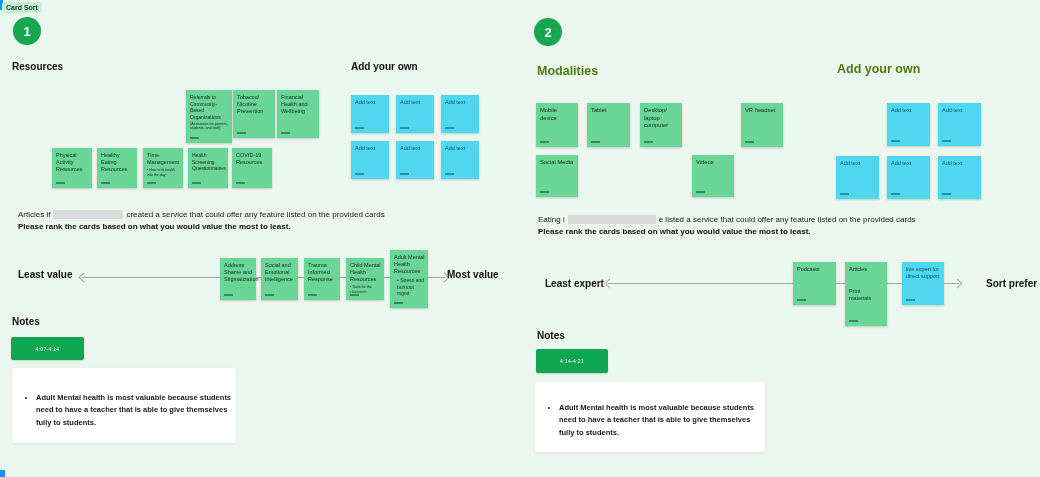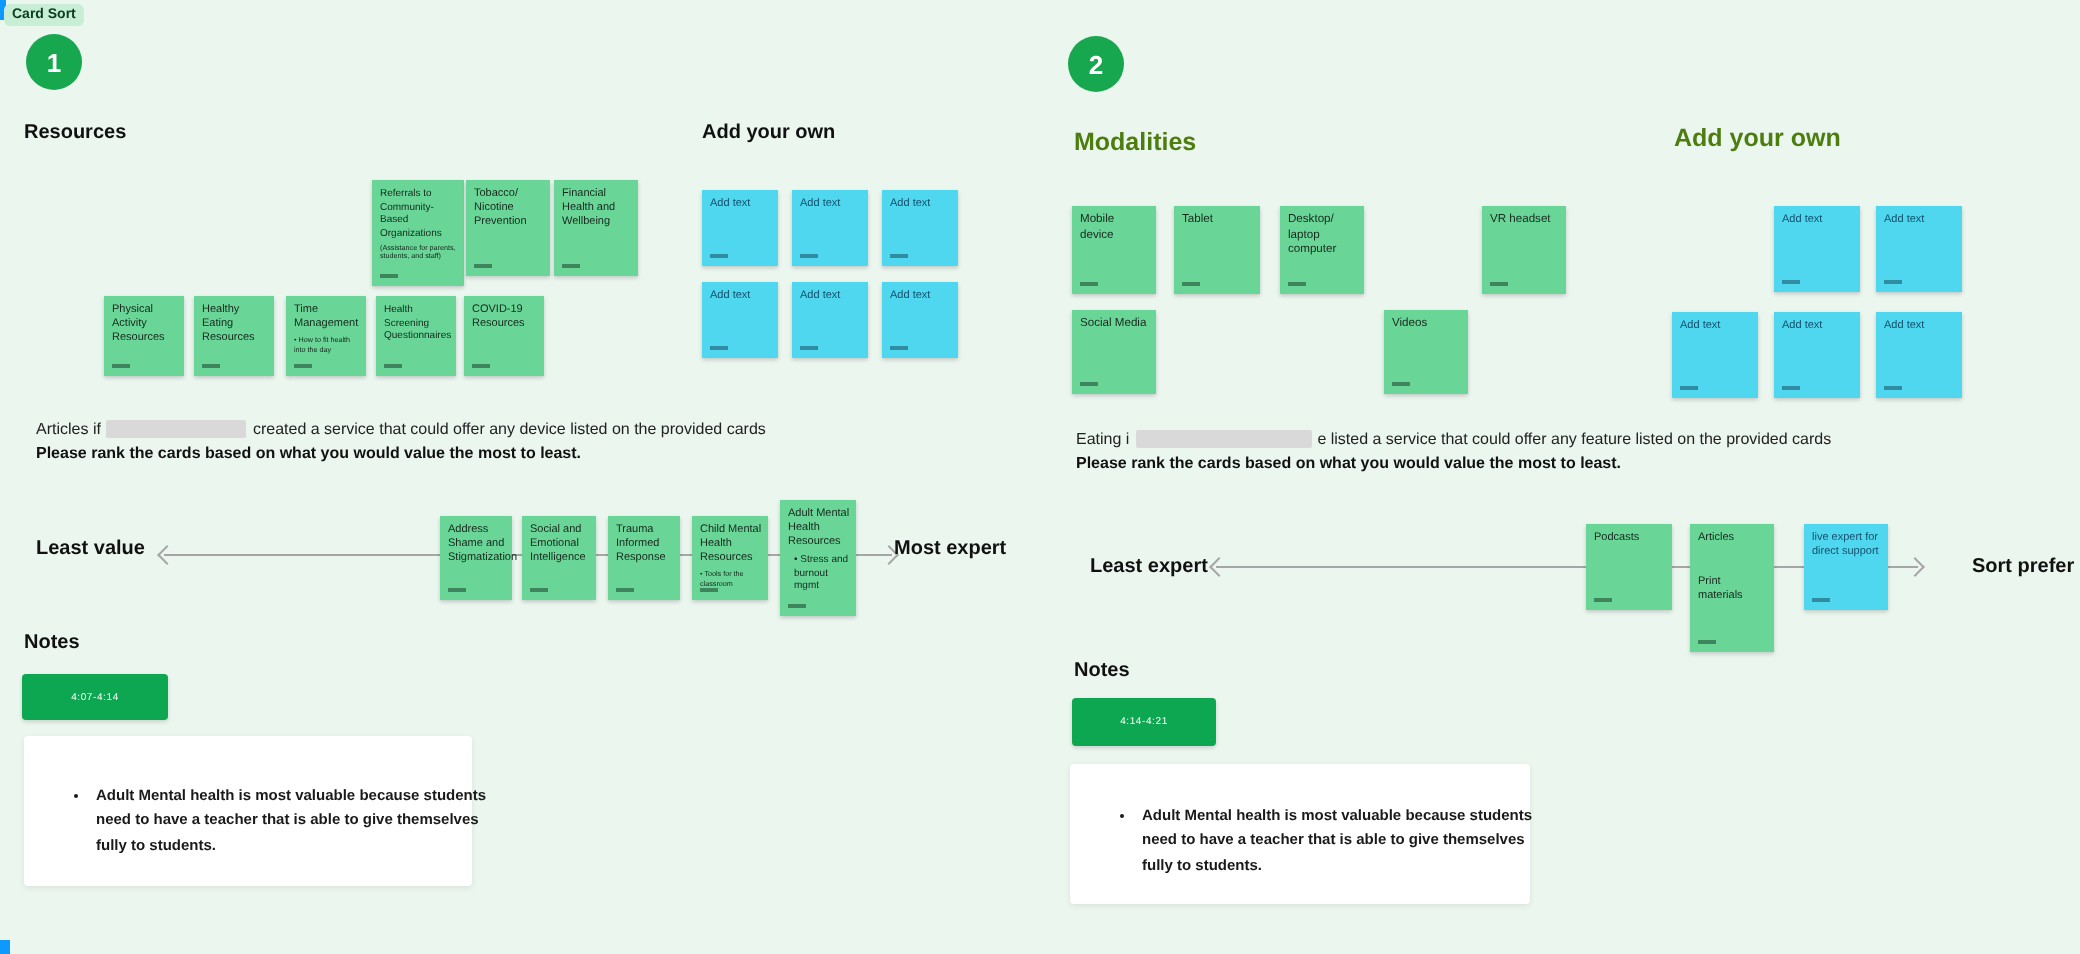--- a/index.html
+++ b/index.html
@@ -37,21 +37,21 @@
   .rank-arrow{position:absolute;height:9px}
   .rank-line{position:absolute;left:2px;right:2px;top:4px;border-top:1px solid #A6A6A6}
   .ah{position:absolute;width:6px;height:6px;border:solid #A6A6A6;border-width:0 0 1px 1px;top:1px}
   .ah-l{left:0;transform:rotate(45deg)}
   .ah-r{right:0;transform:rotate(225deg)}
   
   .chip{position:absolute;background:#0CA750;border-radius:2px;display:flex;align-items:center;
         justify-content:center;color:#fff;font-size:5px;font-weight:500;letter-spacing:.3px;
         box-shadow:0 1px 2px rgba(0,0,0,.15)}
   .note-card{position:absolute;background:#fff;border-radius:2px;box-shadow:0 1px 3px rgba(0,0,0,.08)}
-  .note-card ul{margin:0;padding:24px 12px 0 36px}
+  .note-card ul{margin:0;padding:24px 12px 0 24px}
   .note-card li{font-size:7.5px;font-weight:600;line-height:1.65;color:#1A1A1A;width:198px}
 </style>
 </head>
 <body>
 
 <div class="canvas">
 
   <div class="sel" style="left:0;top:0;width:3px;height:10px"></div>
   <div class="sel" style="left:0;top:470px;width:5px;height:7px"></div>
 
@@ -121,31 +121,31 @@
     <div class="sticky b" style="left:396px;top:141px;width:38px;height:38px">
       <div class="st-t">Add text</div>
       <span class="author"></span>
     </div>
     <div class="sticky b" style="left:441px;top:141px;width:38px;height:38px">
       <div class="st-t">Add text</div>
       <span class="author"></span>
     </div>
 
     <div class="prompt" style="left:18px;top:209px">
-      <span>Articles if</span><span class="redact" style="width:70px;height:9px"></span><span>created a service that could offer any device listed on the provided cards</span>
+      <span>Articles if</span><span class="redact" style="width:70px;height:9px"></span><span>created a service that could offer any feature listed on the provided cards</span>
       <div class="bold">Please rank the cards based on what you would value the most to least.</div>
     </div>
 
     <div class="rank-label" style="left:18px;top:269px">Least value</div>
     <div class="rank-arrow" style="left:80px;top:273px;width:368px">
       <span class="rank-line"></span>
       <span class="ah ah-l"></span>
       <span class="ah ah-r"></span>
     </div>
-    <div class="rank-label" style="left:447px;top:269px">Most expert</div>
+    <div class="rank-label" style="left:447px;top:269px">Most value</div>
 
     <div class="sticky g" style="left:220px;top:258px;width:36px;height:42px">
       <div class="st-t">Address Shame and Stigmatization</div>
       <span class="author"></span>
     </div>
     <div class="sticky g" style="left:261px;top:258px;width:37px;height:42px">
       <div class="st-t">Social and Emotional Intelligence</div>
       <span class="author"></span>
     </div>
     <div class="sticky g" style="left:304px;top:258px;width:36px;height:42px">

